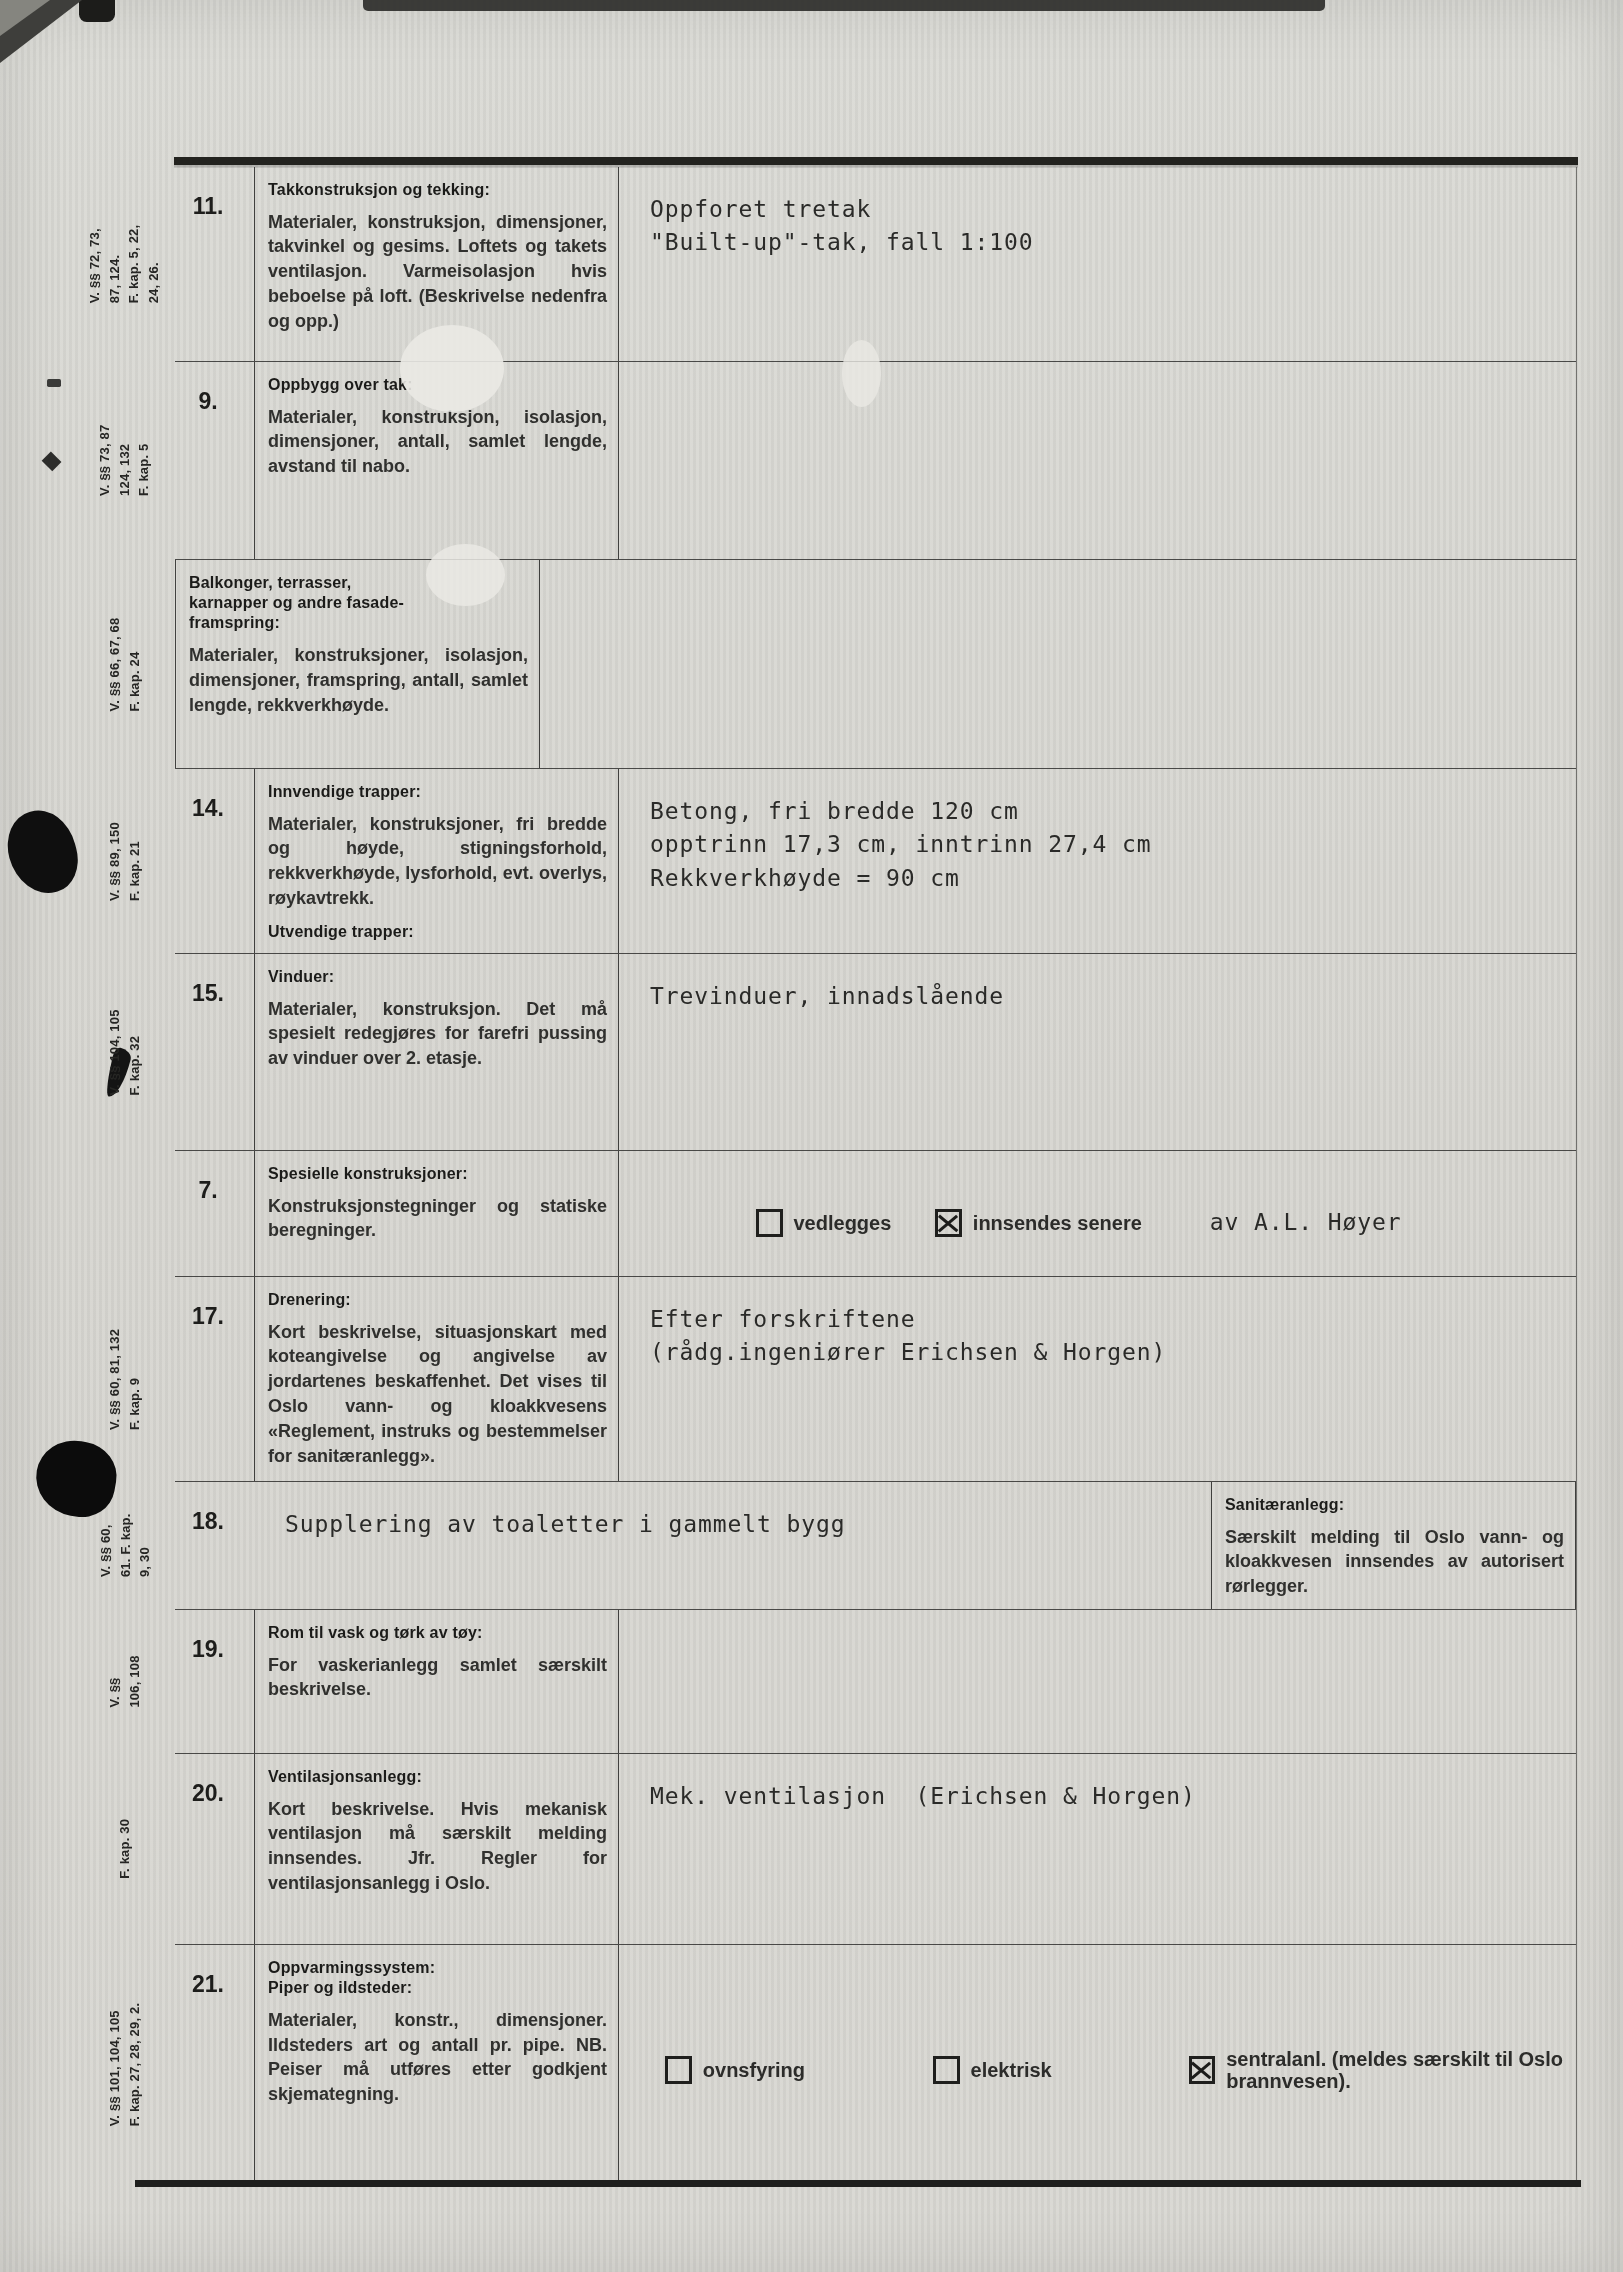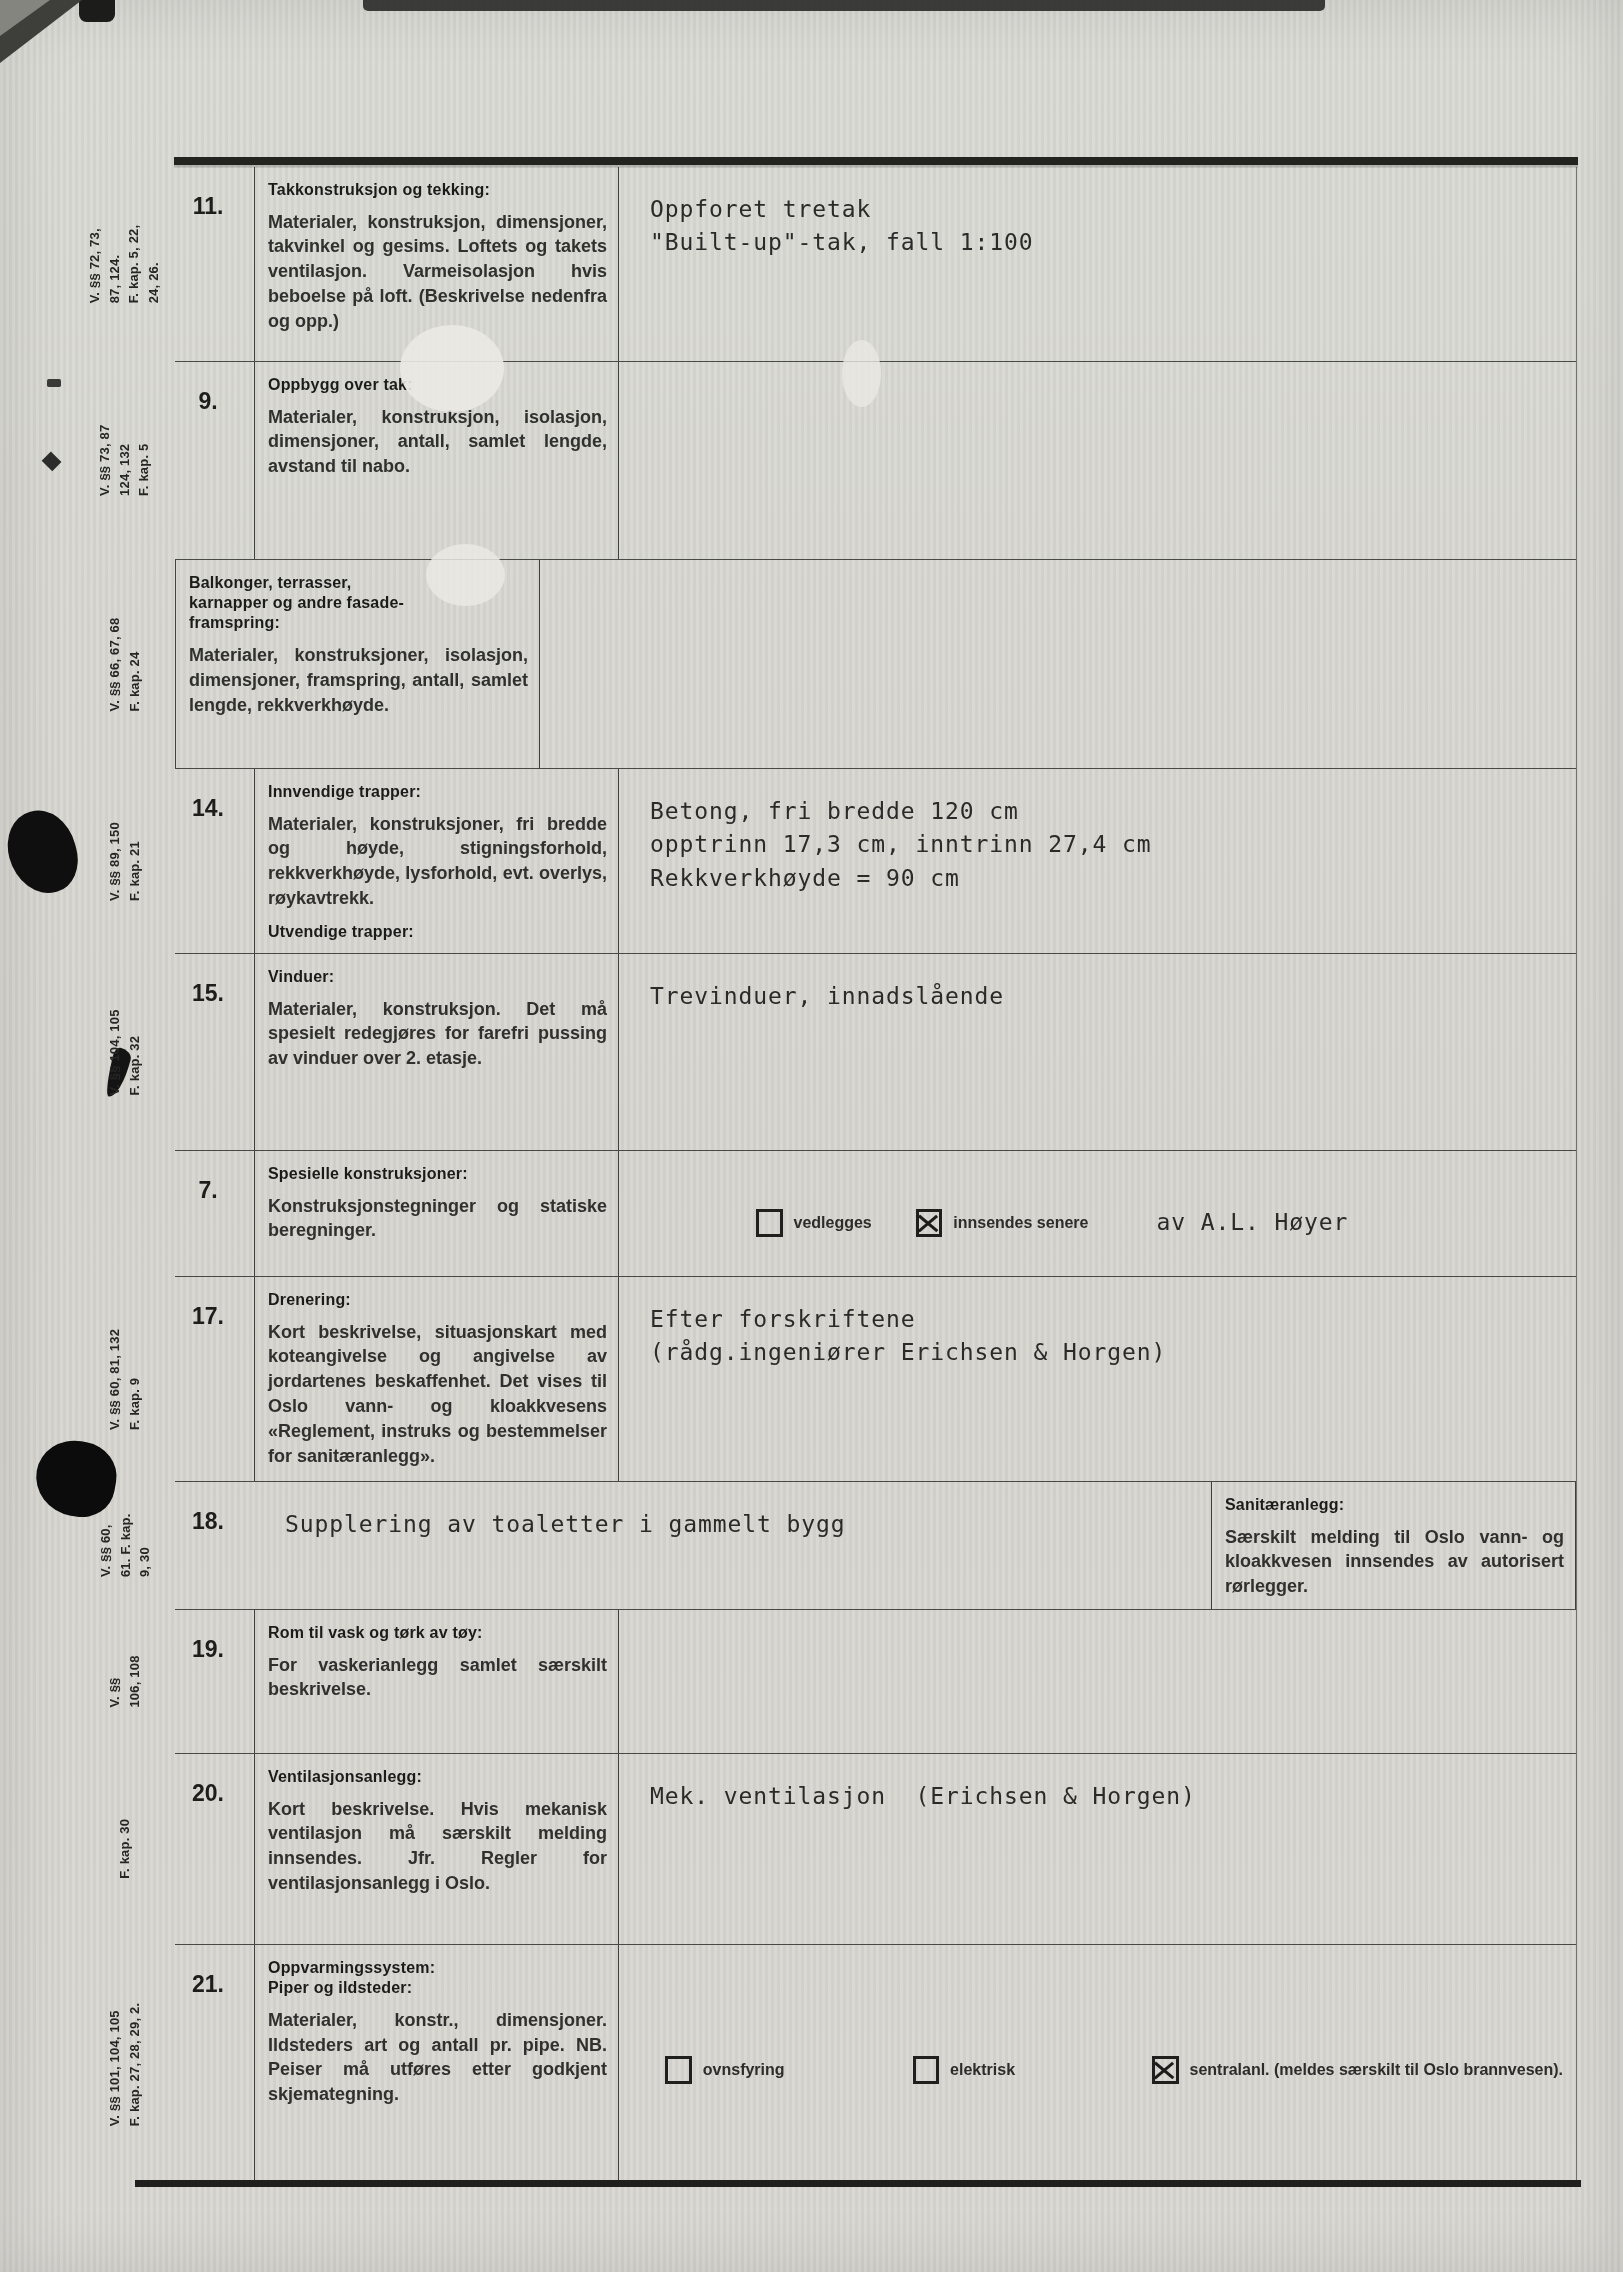--- a/index.html
+++ b/index.html
@@ -49,21 +49,21 @@
   .cb-item { display:inline-flex; align-items:center; margin-right:44px; }
   .cbrow.r21 .cb-item { margin-right:0; }
   .cbrow.r21 .cb-item.g1 { margin-right:128px;padding-left:36px; }
   .cbrow.r21 .cb-item.g2 { margin-right:137px; }
   .cb-box { position:relative; width:26.5px; height:28px; border:3.4px solid #1f1f1d;
     display:inline-block; flex:0 0 auto; margin-right:11px; }
   .cb-box.checked::before, .cb-box.checked::after {
     content:""; position:absolute; left:-2.6px; top:45%; width:118%; height:3.4px; background:#1c1c1a; }
   .cb-box.checked::before { transform:rotate(40deg); }
   .cb-box.checked::after  { transform:rotate(-40deg); }
-  .cb-label { font-size:16px; font-weight:bold; color:#2c2c2a; line-height:1.1; }
+  .cb-label { font-size:20px; font-weight:bold; color:#2c2c2a; line-height:1.1; }
   .typed.note { margin-left:24px; }
   
   .artifact { position:absolute; pointer-events:none; }
   .top-edge { left:363px; top:0; width:962px; height:11px; background:#2a2a28;
     border-radius:0 0 5.1px 5.1px; opacity:0.9; }
   .top-mark { left:79px; top:0; width:36px; height:22px; background:#1c1c1a;
     border-radius:0 0 7.7px 7.7px; }
   .torn-corner { left:0; top:0; width:82px; height:63px; background:#3e3e3b;
     clip-path:polygon(0 0, 100% 0, 0 100%); }
   .torn-corner-in { left:0; top:0; width:50px; height:36px; background:#85857f;

